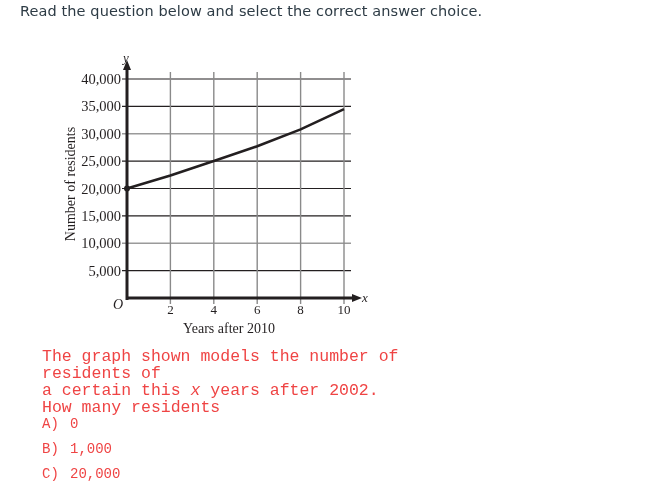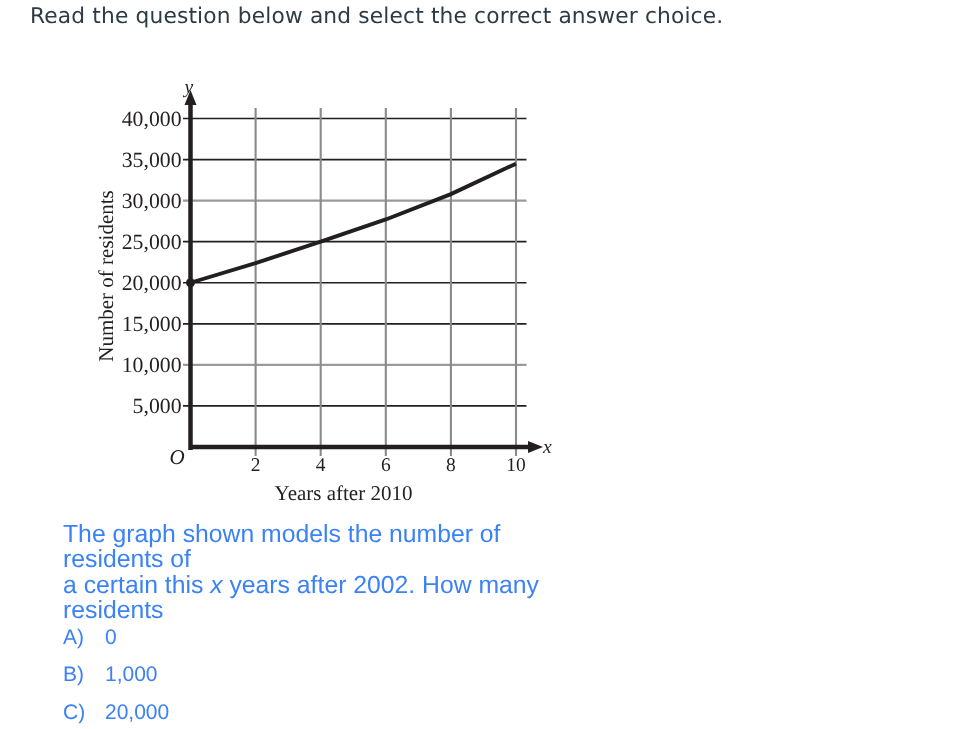--- a/index.html
+++ b/index.html
@@ -2,21 +2,21 @@
 <html><head>
 <meta charset="utf-8">
 <style>
   html, body { margin:0; padding:0; background:#ffffff; }
   body { width:652px; height:486px; position:relative; overflow:hidden; }
   .instruction {
     position:absolute; left:20px; top:3px;
     font-family:"DejaVu Sans", sans-serif; font-size:14.5px; color:#2d3b45;
     letter-spacing:0.1px;
   }
-  .serif { font-family:Liberation Sans, sans-serif; color:#3b82f6; }
+  .serif { font-family:Liberation Mono, monospace; color:#ef4444; }
   svg text { font-family:"Liberation Serif", "DejaVu Serif", serif; fill:#231f20; }
   .question {
     position:absolute; left:42px; top:348px; width:360px;
     font-size:16.5px; line-height:17px;
   }
   .choices { position:absolute; left:42px; top:414px; font-size:14px; }
   .choice { height:25px; line-height:20px; display:flex; }
   .choice .letter { width:28px; }
 </style>
 </head>

